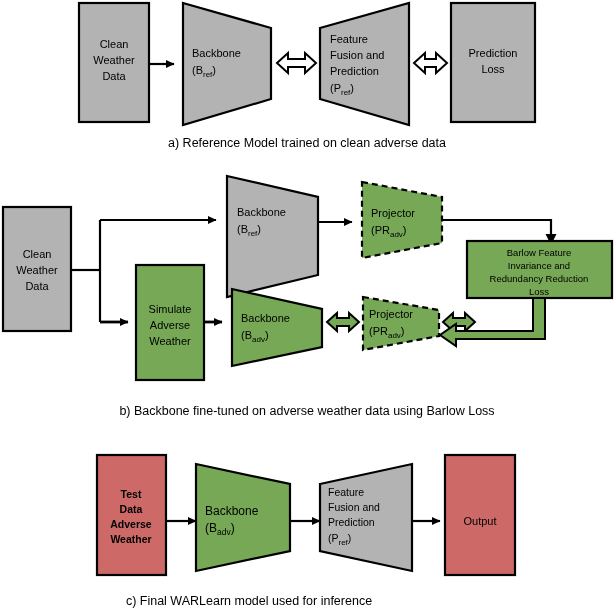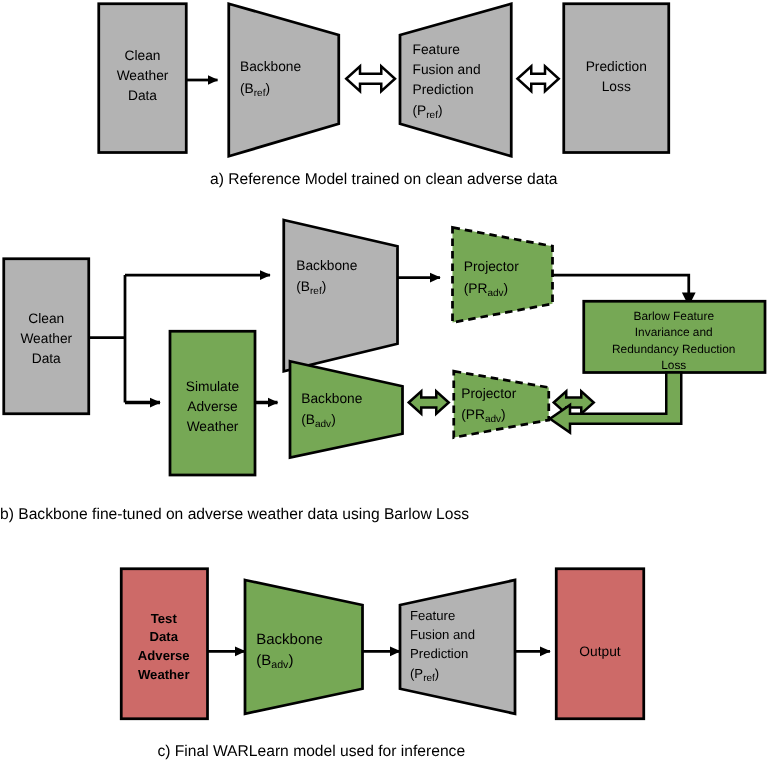--- a/index.html
+++ b/index.html
@@ -182,16 +182,16 @@
 
     <g>
       <rect x="445" y="455" width="70" height="120" fill="#cd6a68" stroke="#000" stroke-width="2.2"></rect>
       <text class="lbl" x="480" y="525" text-anchor="middle" font-size="11">Output</text>
     </g>
   </g>
 
 </svg>
 
 <div class="cap" style="left:0;top:136px;width:614px;text-align:center;">a)  Reference Model trained on clean adverse data</div>
-<div class="cap" style="left:0;top:404px;width:614px;">b) Backbone fine-tuned on adverse weather data using Barlow Loss</div>
+<div class="cap" style="left:0;top:404px;width:614px;text-align:center;">b) Backbone fine-tuned on adverse weather data using Barlow Loss</div>
 <div class="cap" style="left:0;top:594px;width:498px;text-align:center;">c) Final WARLearn model used for inference</div>
 
 </div>
 
 </body></html>

